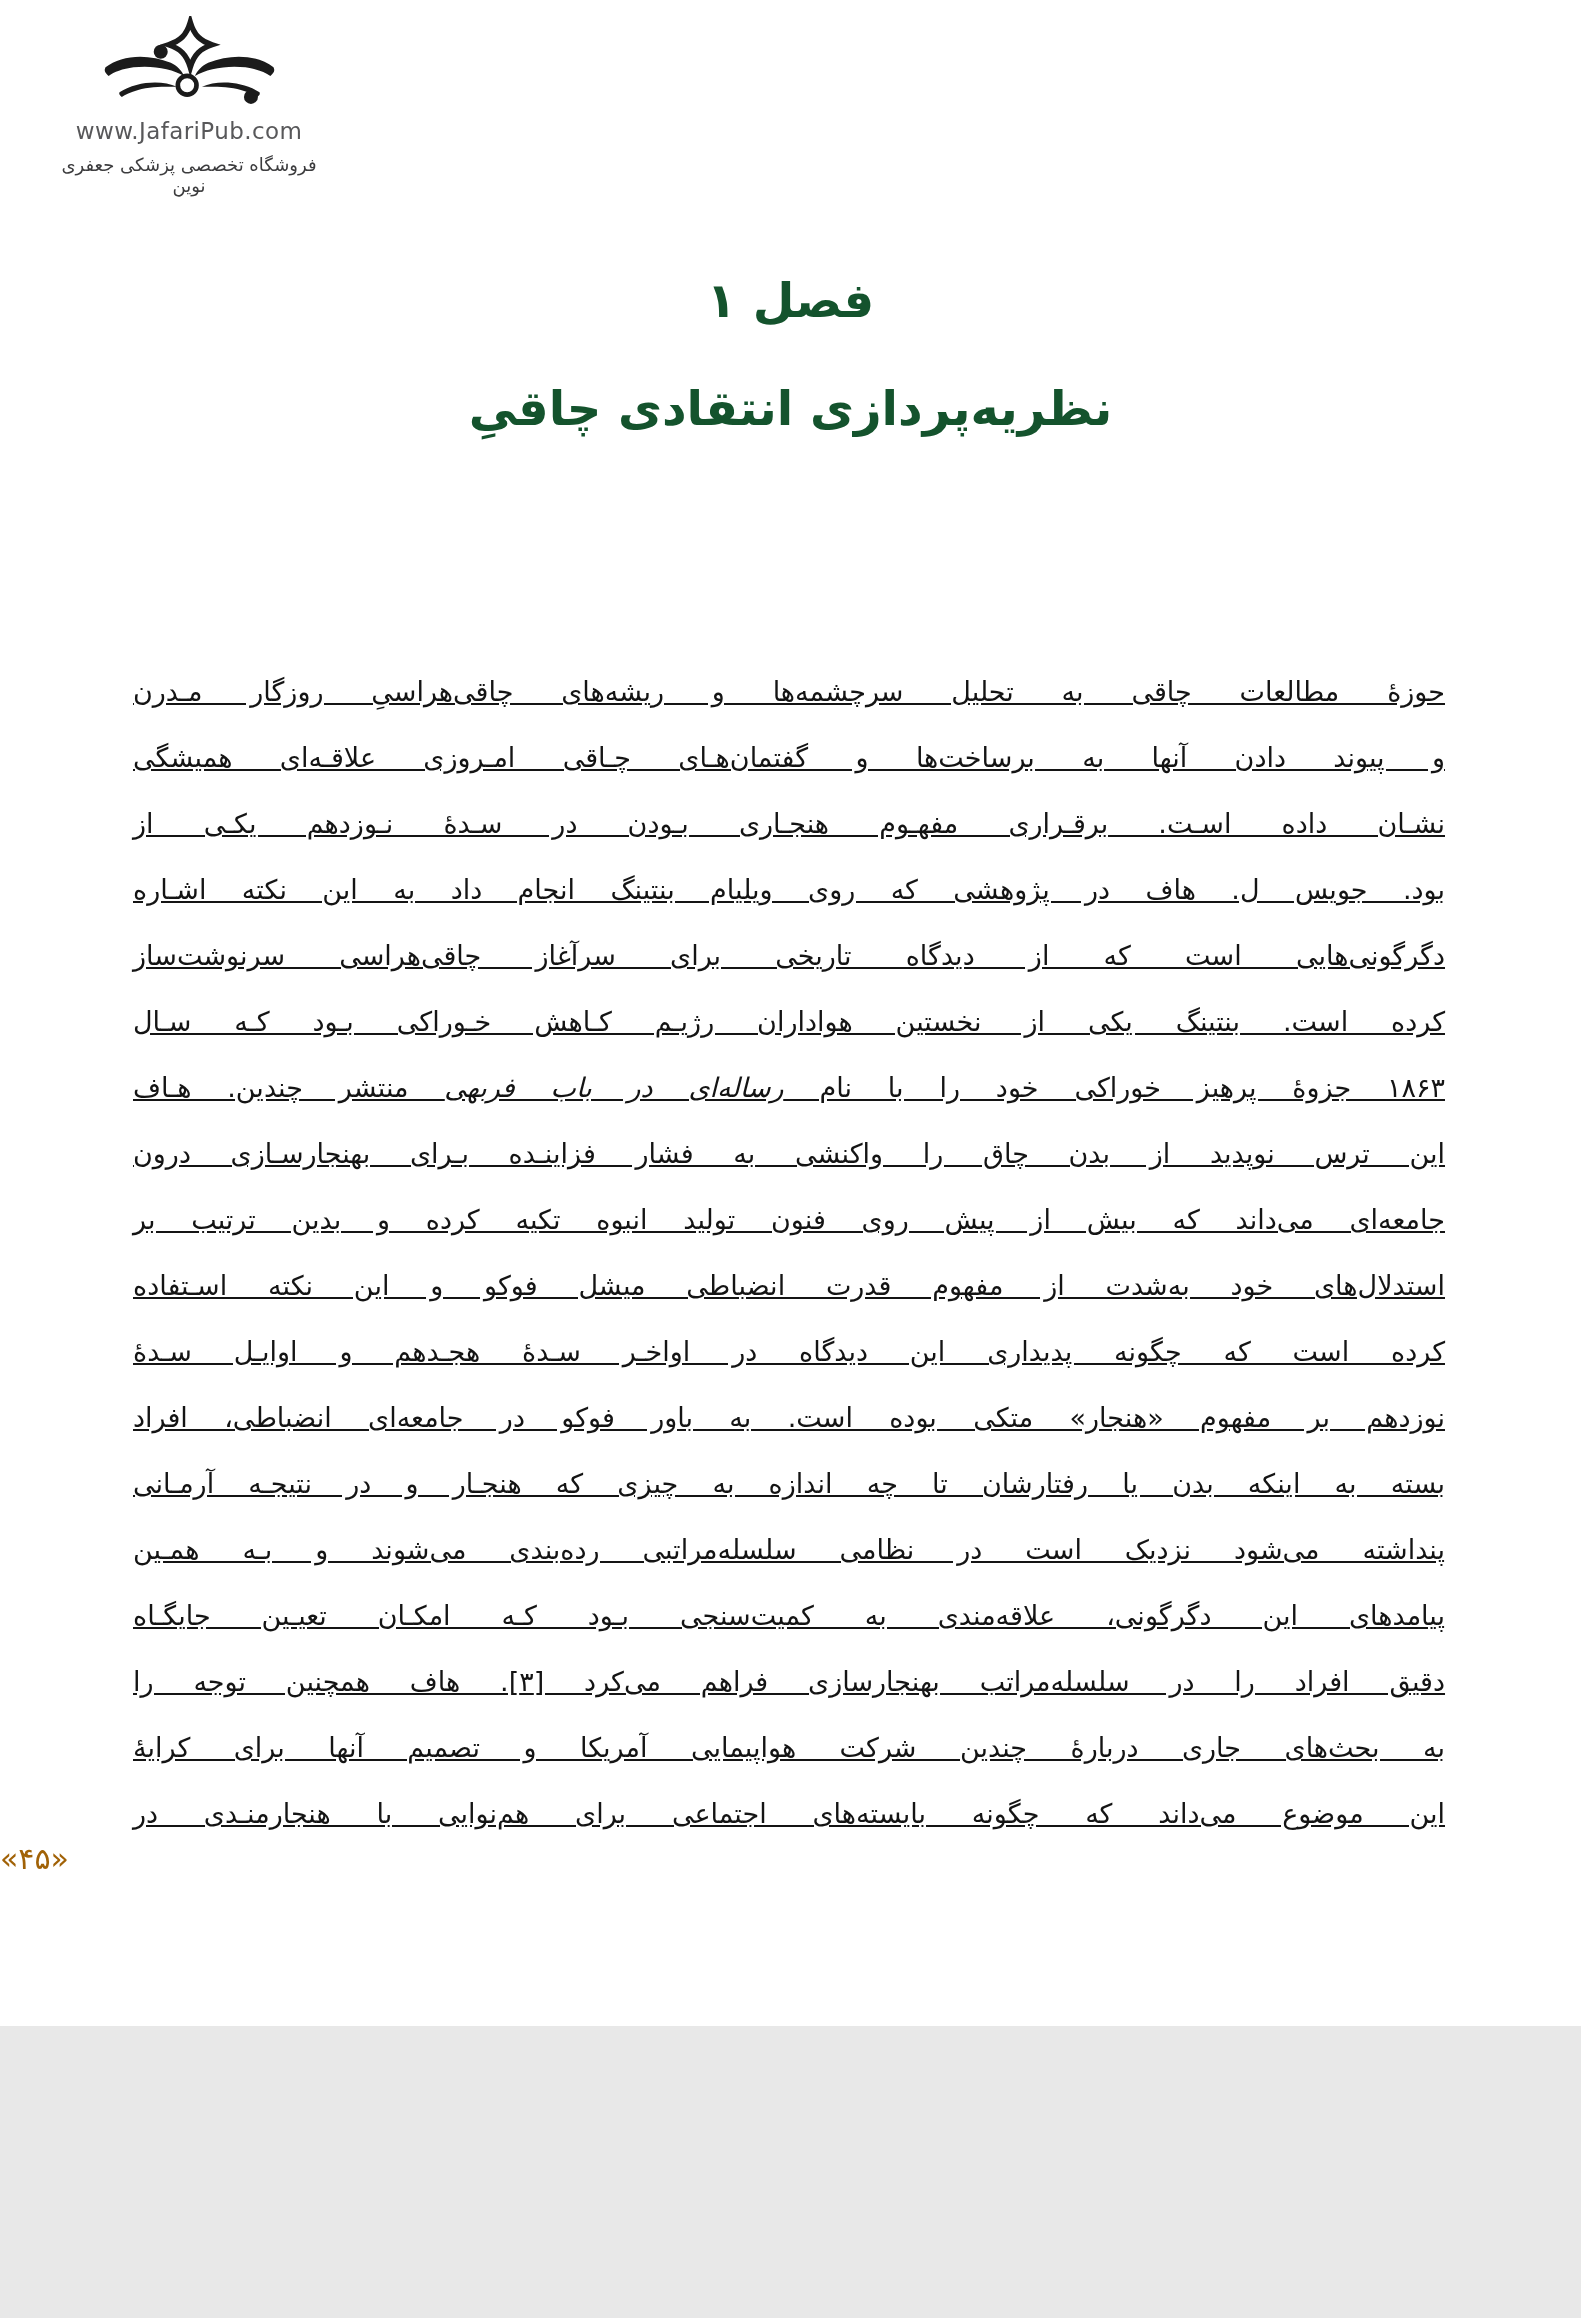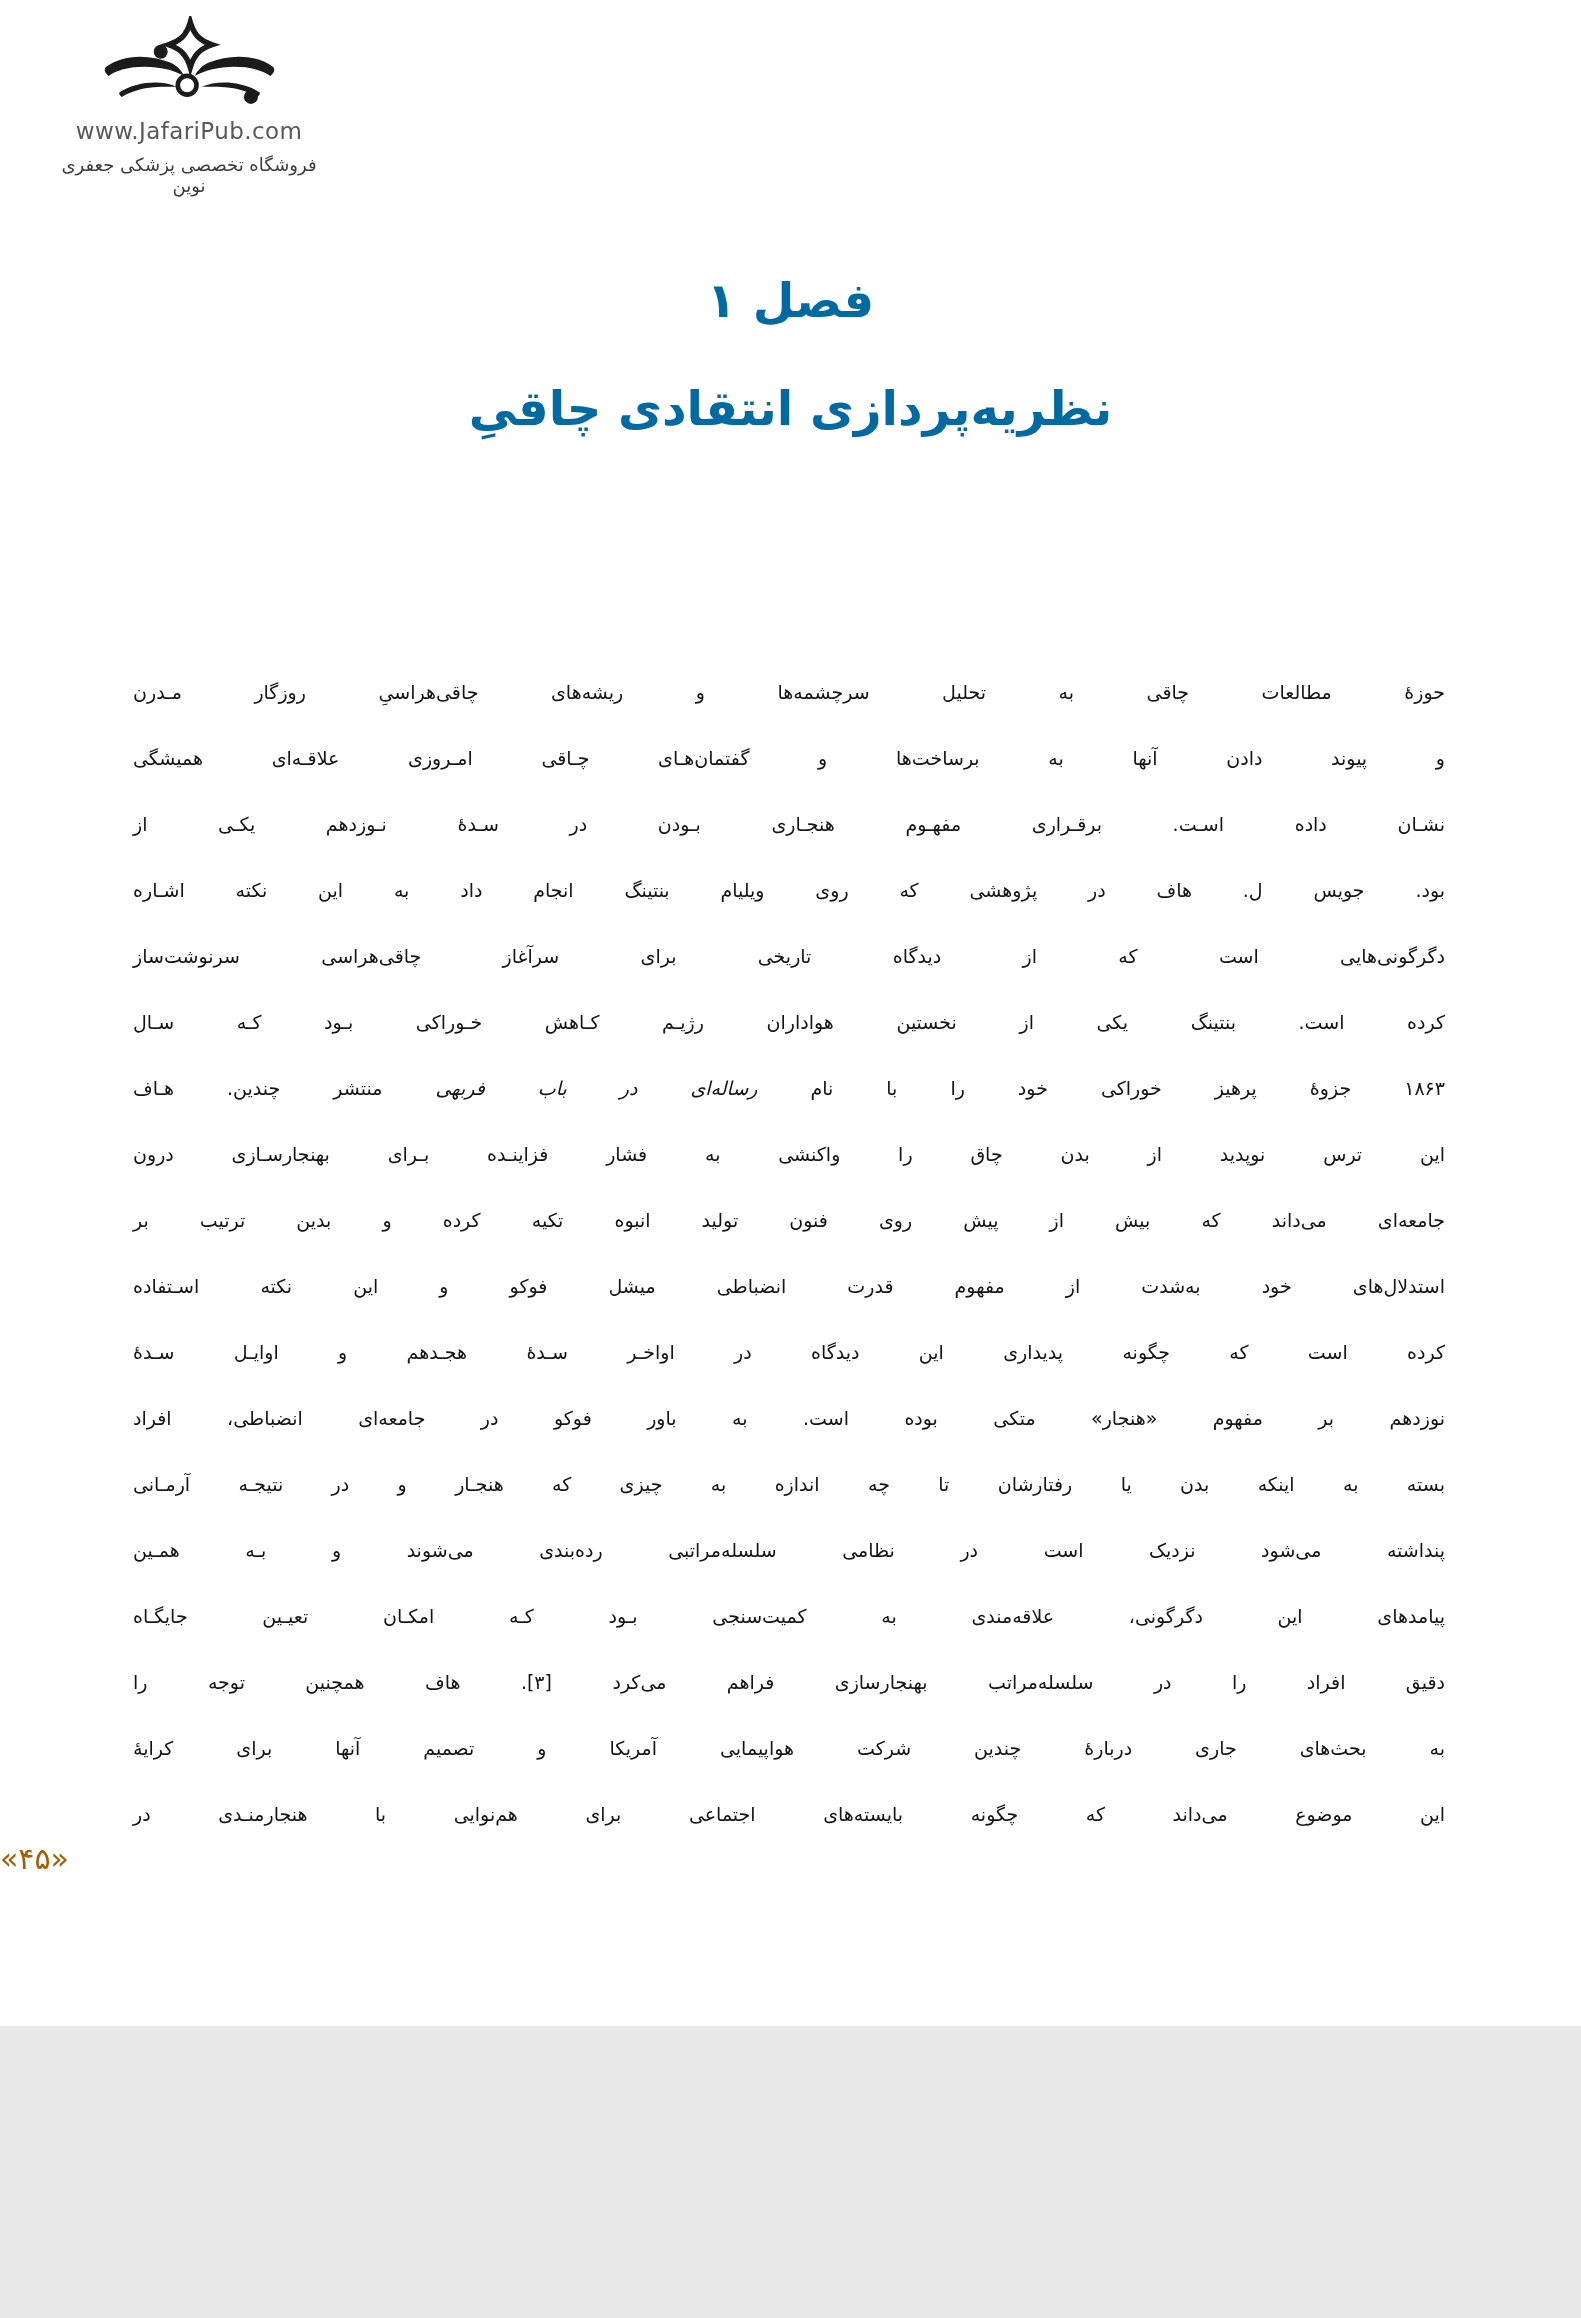--- a/index.html
+++ b/index.html
@@ -45,38 +45,39 @@
   
   .chapter-heading {
     position: absolute;
     top: 246px;
     left: 0;
     right: 0;
     text-align: center;
     font-weight: bold;
     font-size: 48px;
     line-height: 108px;
-    color: #0369a1;
+    color: #14532d;
   }
 
   
   .body-text {
     position: absolute;
     top: 659px;
     right: 136px;
     width: 1312px;
   }
   .body-line {
-    font-size: 19px;
+    font-size: 27px;
     line-height: 66px;
     height: 66px;
     white-space: nowrap;
     text-align: justify;
     text-align-last: justify;
     color: #141414;
+    text-decoration: underline;
   }
   .body-line .italic { font-style: italic; }
 
   
   .page-number {
     position: absolute;
     bottom: 150px;
     left: 0;
     right: 0;
     text-align: left;

